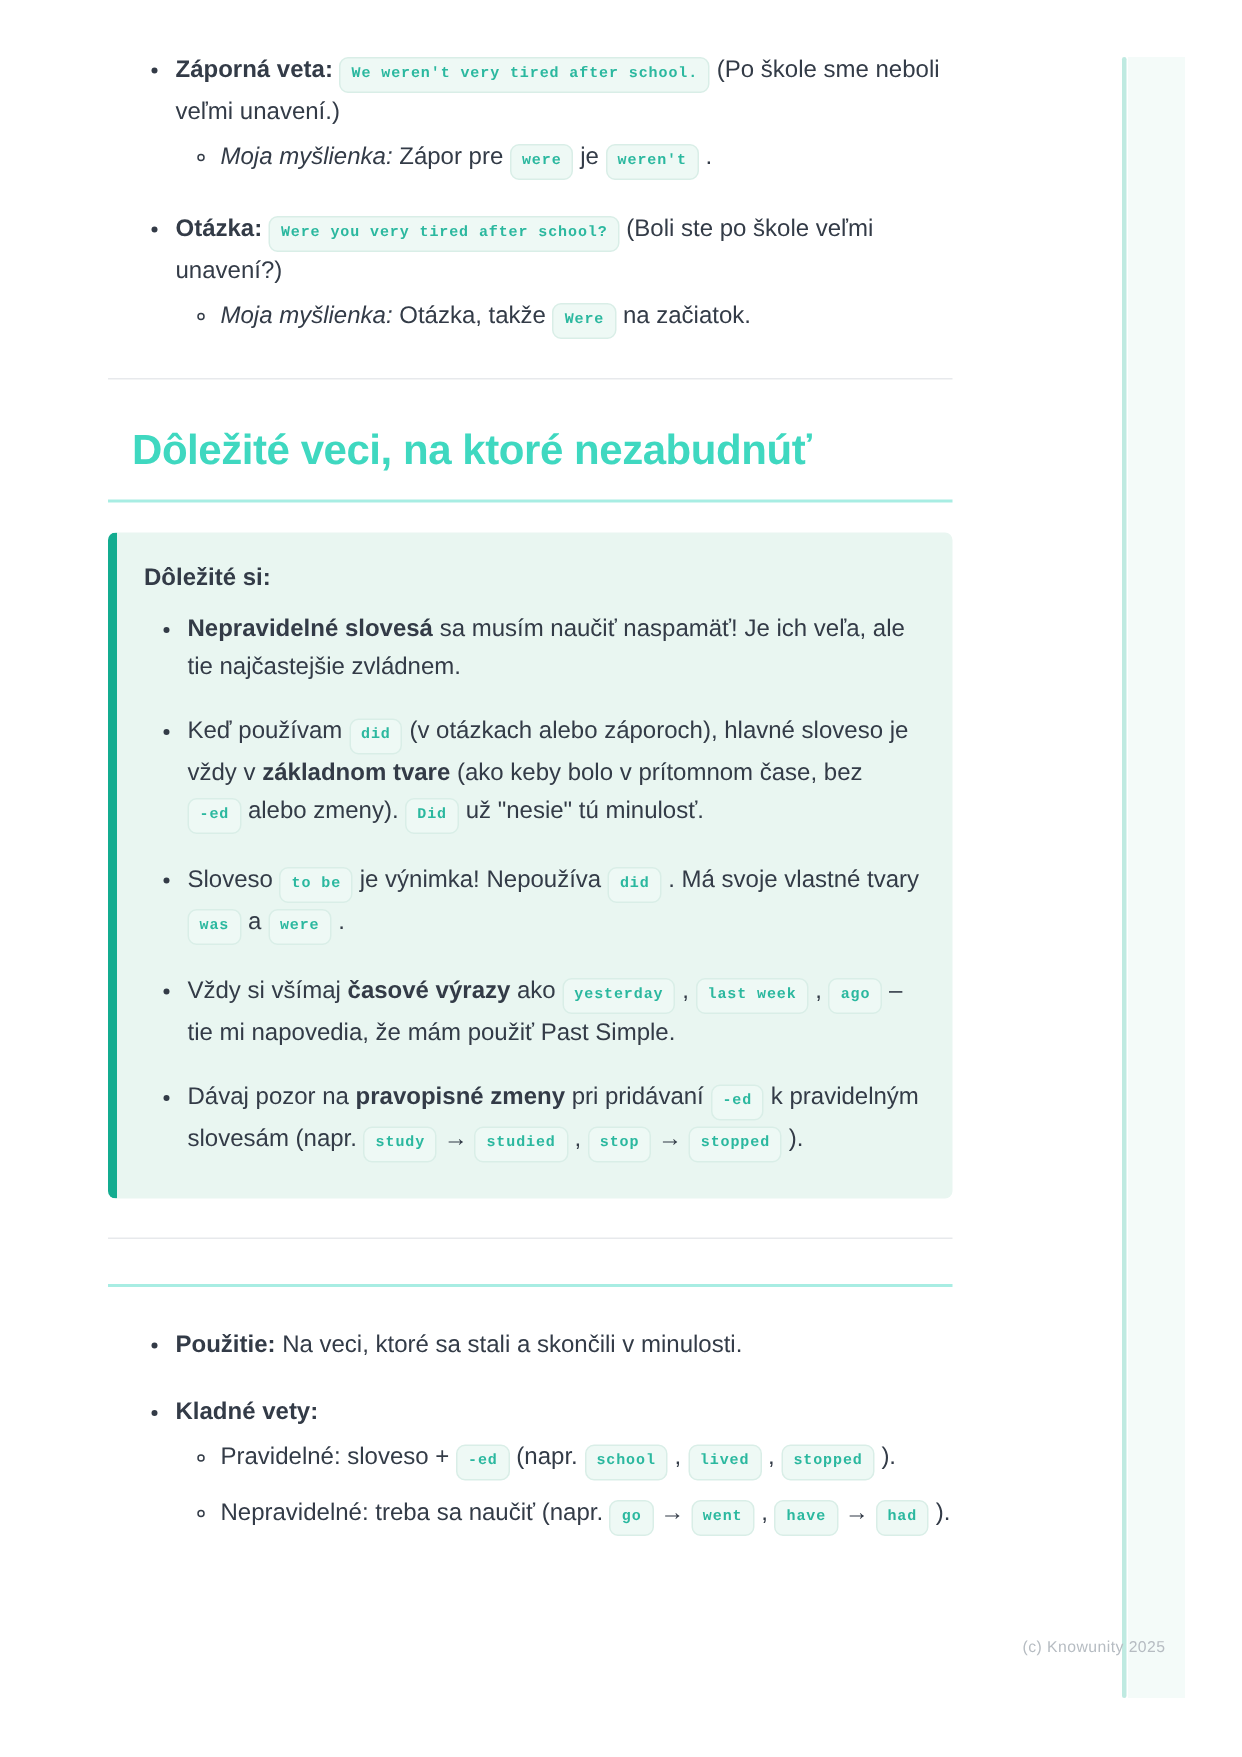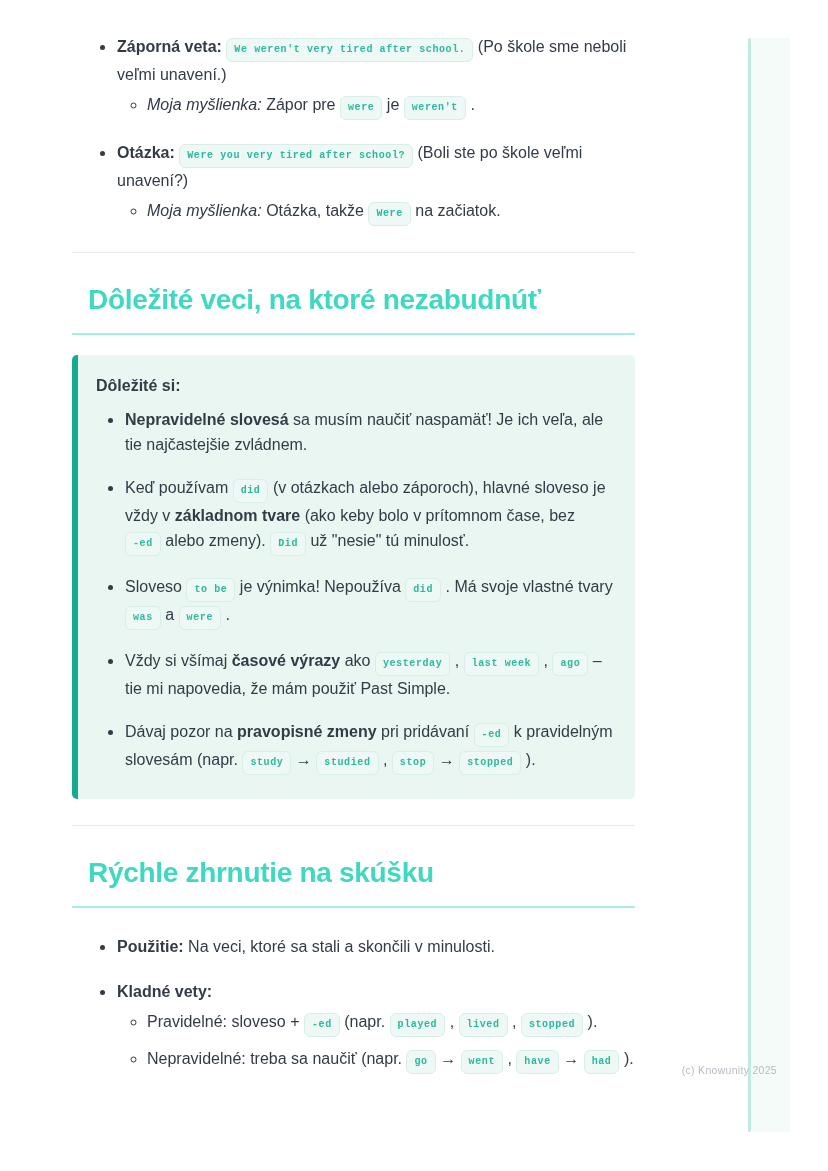--- a/index.html
+++ b/index.html
@@ -88,21 +88,21 @@
   
   .edge-tint{
     position:absolute;left:752px;top:38px;width:38px;height:1094px;
     background:var(--edge-tint);
   }
   .edge-line{
     position:absolute;left:748px;top:38px;width:3px;height:1094px;
     background:var(--edge-line);border-radius:2px;
   }
   .watermark{
-    position:absolute;right:51px;top:1064px;
+    position:absolute;right:51px;top:1092px;
     font-size:10.5px;letter-spacing:.3px;
     color:var(--watermark-text);
   }
 </style>
 </head>
 <body>
 
 <div class="page" data-name="document-page">
   <main class="content" data-name="document-content">
       <ul data-name="bullet-list" class="top">
@@ -123,27 +123,26 @@
         <ul data-name="bullet-list" class="top">
           <li data-name="list-item"><strong data-name="bold-text">Nepravidelné slovesá</strong> sa musím naučiť naspamäť! Je ich veľa, ale tie najčastejšie zvládnem.</li>
           <li data-name="list-item">Keď používam <code data-name="code-chip">did</code> (v otázkach alebo záporoch), hlavné sloveso je vždy v <strong data-name="bold-text">základnom tvare</strong> (ako keby bolo v prítomnom čase, bez <code data-name="code-chip">-ed</code> alebo zmeny). <code data-name="code-chip">Did</code> už "nesie" tú minulosť.</li>
           <li data-name="list-item">Sloveso <code data-name="code-chip">to be</code> je výnimka! Nepoužíva <code data-name="code-chip">did</code> . Má svoje vlastné tvary <code data-name="code-chip">was</code> a <code data-name="code-chip">were</code> .</li>
           <li data-name="list-item">Vždy si všímaj <strong data-name="bold-text">časové výrazy</strong> ako <code data-name="code-chip">yesterday</code> , <code data-name="code-chip">last week</code> , <code data-name="code-chip">ago</code> – tie mi napovedia, že mám použiť Past Simple.</li>
           <li data-name="list-item">Dávaj pozor na <strong data-name="bold-text">pravopisné zmeny</strong> pri pridávaní <code data-name="code-chip">-ed</code> k pravidelným slovesám (napr. <code data-name="code-chip">study</code> → <code data-name="code-chip">studied</code> , <code data-name="code-chip">stop</code> → <code data-name="code-chip">stopped</code> ).</li>
         </ul>
       </div>
       <hr data-name="section-divider" class="divider">
       <div data-name="section-header" class="section-header">
-        <h2 data-name="section-heading">Rýchle zhrnutie na skúšku</h2>
         <div data-name="heading-underline" class="heading-underline"></div>
       </div>
       <ul data-name="bullet-list" class="top">
         <li data-name="list-item"><strong data-name="bold-text">Použitie:</strong> Na veci, ktoré sa stali a skončili v minulosti.</li>
         <li data-name="list-item"><strong data-name="bold-text">Kladné vety:</strong><ul data-name="sub-list" class="sub">
-            <li data-name="sub-list-item">Pravidelné: sloveso + <code data-name="code-chip">-ed</code> (napr. <code data-name="code-chip">played</code> , <code data-name="code-chip">lived</code> , <code data-name="code-chip">stopped</code> ).</li>
+            <li data-name="sub-list-item">Pravidelné: sloveso + <code data-name="code-chip">-ed</code> (napr. <code data-name="code-chip">school</code> , <code data-name="code-chip">lived</code> , <code data-name="code-chip">stopped</code> ).</li>
             <li data-name="sub-list-item">Nepravidelné: treba sa naučiť (napr. <code data-name="code-chip">go</code> → <code data-name="code-chip">went</code> , <code data-name="code-chip">have</code> → <code data-name="code-chip">had</code> ).</li>
           </ul></li>
       </ul>
     </main>
   <div class="edge-tint" data-name="page-edge-tint"></div>
   <div class="edge-line" data-name="page-edge-line"></div>
   <div class="watermark" data-name="copyright-watermark">(c) Knowunity 2025</div>
 </div>
 
 </body></html>

